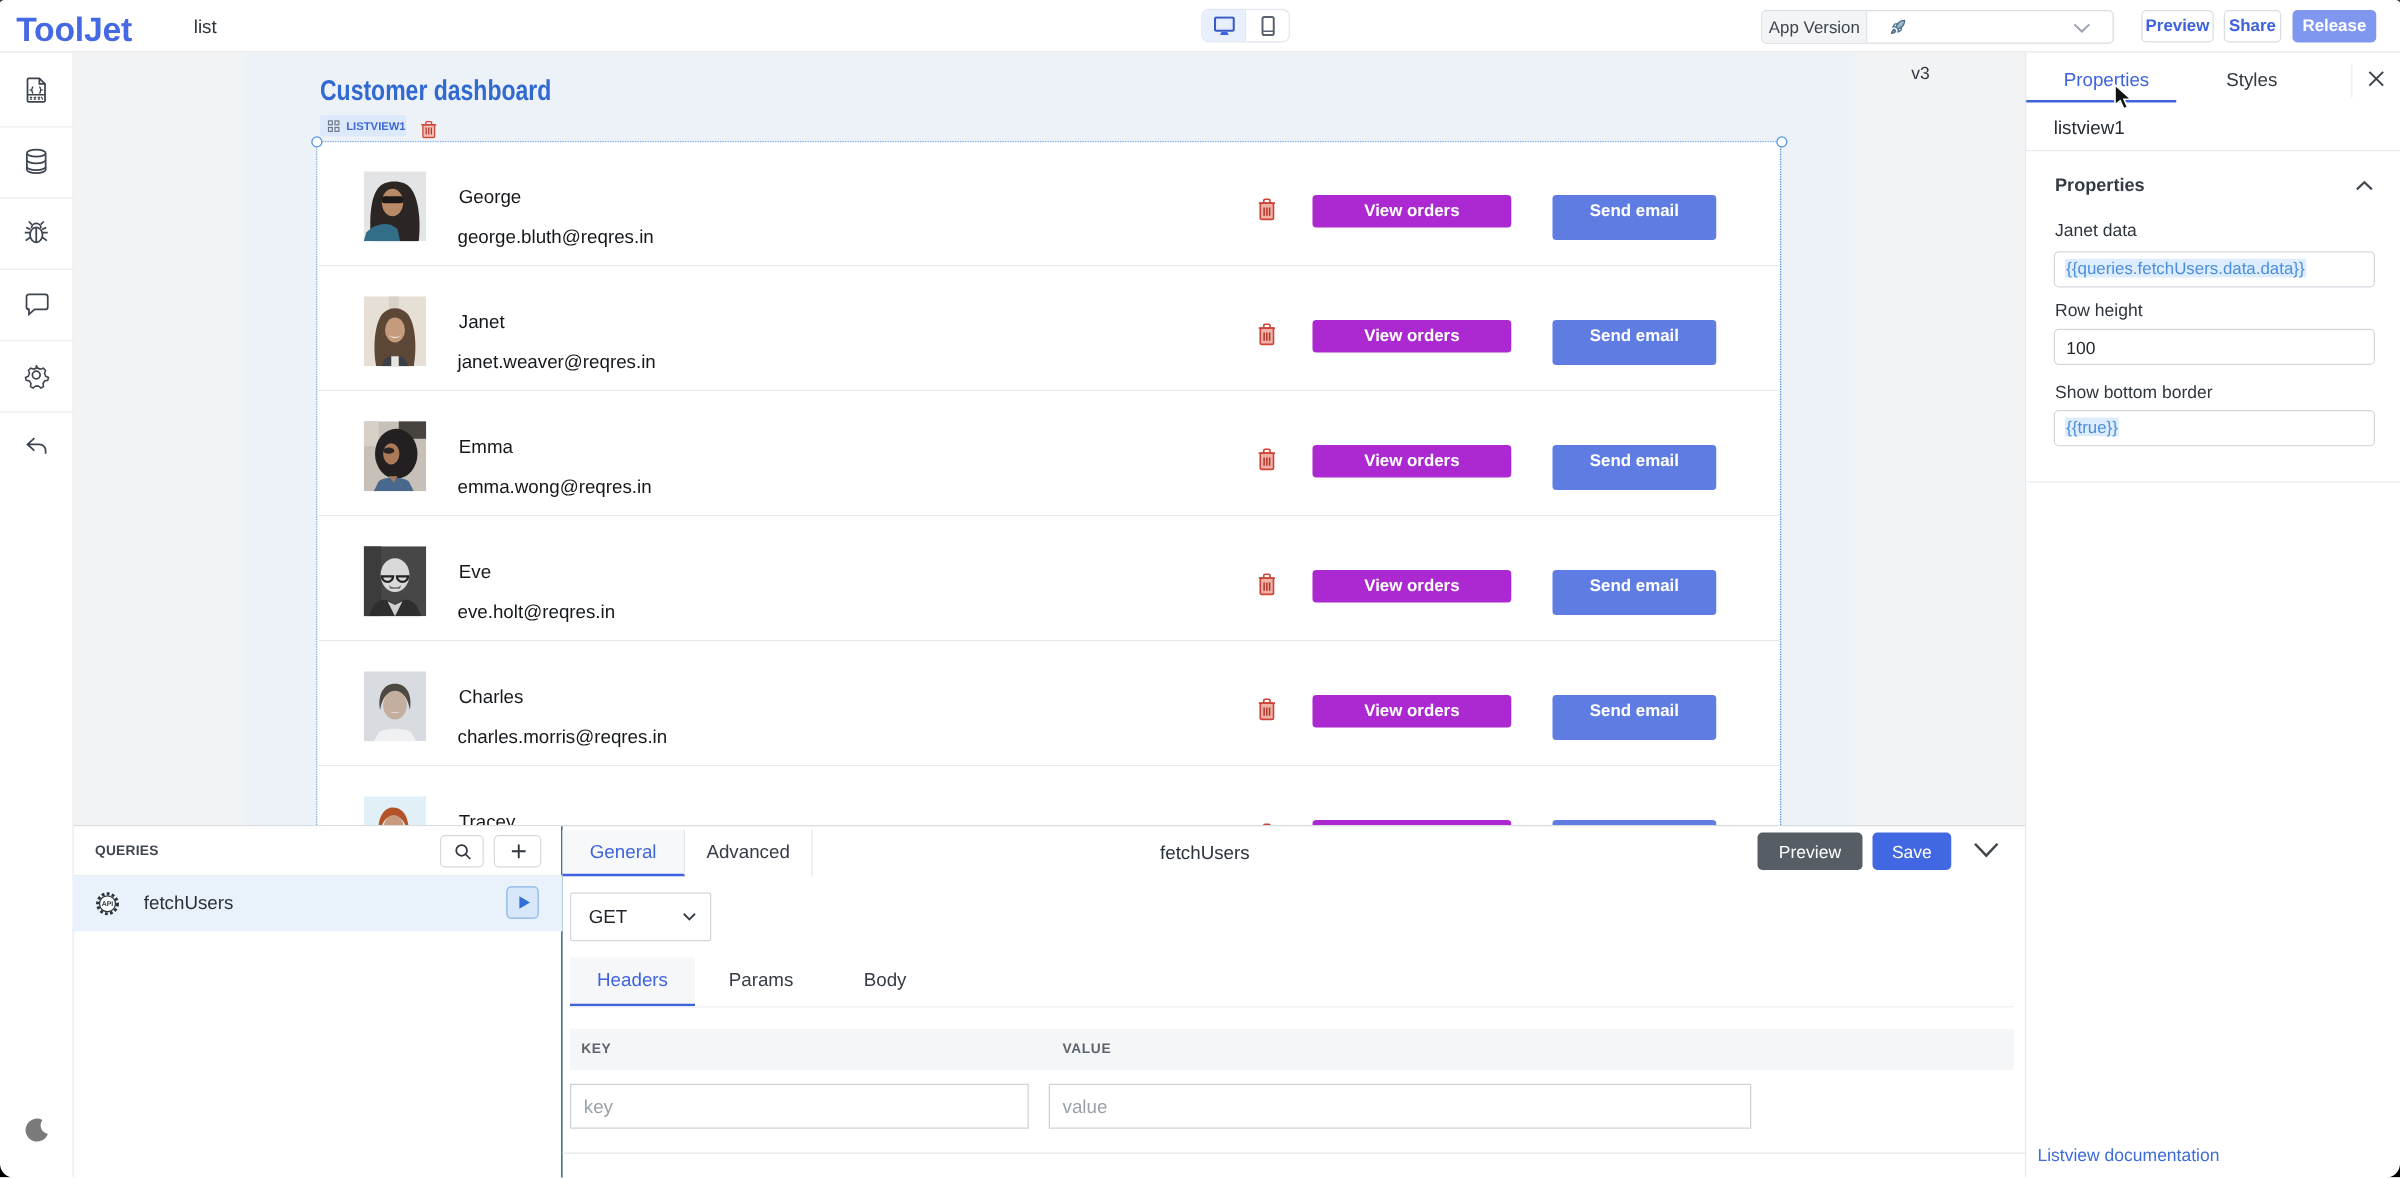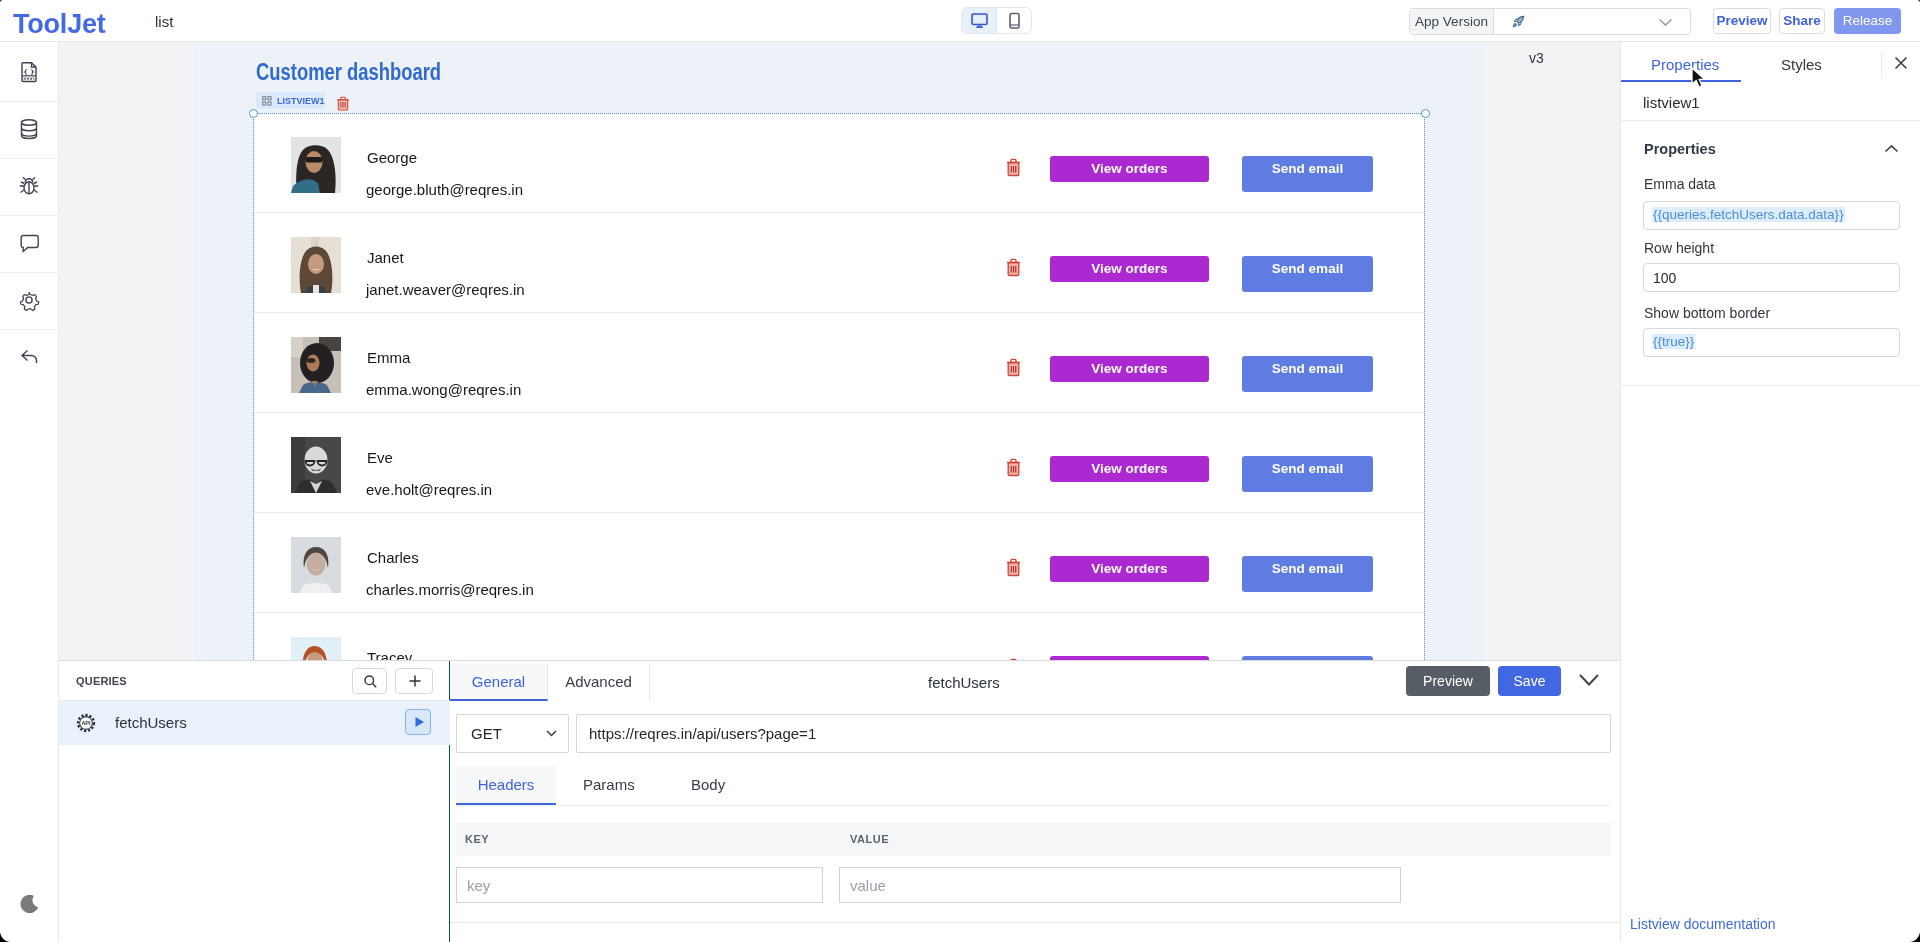--- a/index.html
+++ b/index.html
@@ -12,21 +12,21 @@
 #logo { left:13px; top:9px; font-size:27px; font-weight:bold; color:#4569e4; letter-spacing:-0.2px; }
 #appname { left:155px; top:13px; font-size:15px; color:#2c333a; }
 #toggle { left:961px; top:7px; width:71px; height:27px; border:1px solid #e2e6ee; border-radius:6px; background:#fff; }
 #toggle .lhalf { left:0; top:0; width:35px; height:25px; background:#e7f0fc; border-right:1px solid #e2e6ee; border-radius:5px 0 0 5px; }
 #appver { left:1409px; top:8px; width:282px; height:27px; border:1px solid #d9dde2; border-radius:4px; background:#fff; }
 #appver .lab { left:0; top:0; width:84px; height:25px; background:#f3f4f6; border-right:1px solid #d9dde2; border-radius:3px 0 0 3px; font-size:13.5px; color:#3c434b; line-height:25px; text-align:center; }
 #appver .v3 { left:117px; top:5px; font-size:14px; color:#2f3640; }
 .navbtn { height:26px; border:1px solid #d9dde3; border-radius:4px; background:#fff; font-size:13.5px; font-weight:bold; color:#3e63dd; text-align:center; }
 #btn-preview { left:1713px; top:8px; width:58px; line-height:24px; }
 #btn-share { left:1779px; top:8px; width:46px; line-height:24px; }
-#btn-release { left:1834px; top:8px; width:67px; line-height:26px; height:26px; background:#8097f0; border:none; border-radius:4px; font-size:13.5px; font-weight:normal; color:#fff; text-align:center; }
+#btn-release { left:1834px; top:8px; width:67px; line-height:26px; height:26px; background:#8097f0; border:none; border-radius:4px; font-size:13.5px; font-weight:bold; color:#fff; text-align:center; }
 
 
 #sidebar { left:0; top:42px; width:59px; height:900px; background:#fff; border-right:1px solid #e8eaec; z-index:25; }
 .sep { left:0; width:59px; height:1px; background:#eceeef; }
 .sicon { left:17px; width:24px; height:24px; }
 
 
 #canvas-gray { left:59px; top:42px; width:1561px; height:618px; background:#f2f3f5; }
 #canvas-app { left:195px; top:42px; width:1289px; height:618px; background:#edf1f8; }
 #title { left:256px; top:59px; font-size:23px; font-weight:bold; color:#3069cf; transform:scaleX(.8); transform-origin:left top; white-space:nowrap; }
@@ -277,23 +277,20 @@
       <div id="qsave" class="abs">Save</div>
       <svg class="abs" style="left:1128px; top:12px;" width="22" height="15" viewBox="0 0 22 15" fill="none" stroke="#42474e" stroke-width="2">
           <path d="M2,2 L11,11.5 L20,2"></path>
         </svg>
       <div id="getsel" class="abs">
         <span>GET</span>
         <svg style="position:absolute; left:89px; top:15px;" width="11" height="7" viewBox="0 0 11 7" fill="none" stroke="#383f46" stroke-width="1.5">
             <path d="M1,1 L5.5,5.5 L10,1"></path>
           </svg>
       </div>
-      <div id="urlinput" class="abs">
-          <span>https://reqres.in/api/users?page=1</span>
-        </div>
       <div id="tab-headers" class="abs">Headers</div>
       <div id="t-params" class="abs">Params</div>
       <div id="t-body" class="abs">Body</div>
       <div class="abs" style="left:6px; top:143.5px; width:1155px; height:1px; background:#eef0f2;"></div>
       <div id="kvbar" class="abs">
           <span class="k">KEY</span>
           <span class="v">VALUE</span>
         </div>
       <div id="keyin" class="abs">
           <span class="phold">key</span>
@@ -312,21 +309,21 @@
     <div id="rsep" class="abs"></div>
     <svg class="abs" style="left:272px; top:13px;" width="16" height="16" viewBox="0 0 16 16" stroke="#3a4149" stroke-width="1.6" fill="none">
         <path d="M2.5,2.5 L13.5,13.5 M13.5,2.5 L2.5,13.5"></path>
       </svg>
     <div id="lvname" class="abs">listview1</div>
     <div id="card1" class="abs">
       <div class="hd">Properties</div>
       <svg style="position:absolute; left:263px; top:23px;" width="15" height="9" viewBox="0 0 15 9" fill="none" stroke="#3f4750" stroke-width="1.7">
           <path d="M1.5,7.5 L7.5,1.8 L13.5,7.5"></path>
         </svg>
-      <div class="flabel" style="top:55px;">Emma data</div>
+      <div class="flabel" style="top:55px;">Janet data</div>
       <div class="finput" style="top:80px;">
           <span class="tok">{{queries.fetchUsers.data.data}}</span>
         </div>
       <div class="flabel" style="top:119px;">Row height</div>
       <div class="finput" style="top:142px;">
           <span style="position:absolute; left:9px; top:6px; font-size:14px; color:#23282d;">100</span>
         </div>
       <div class="flabel" style="top:184px;">Show bottom border</div>
       <div class="finput" style="top:207px;">
           <span class="tok">{{true}}</span>

